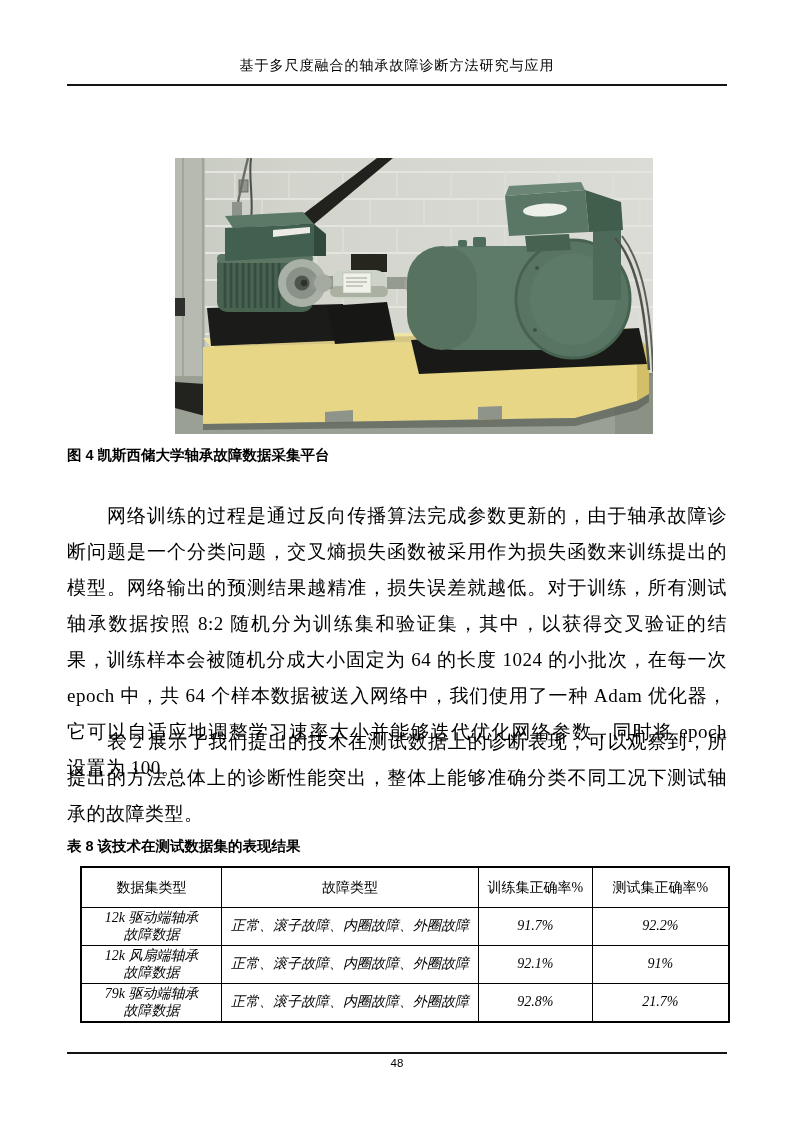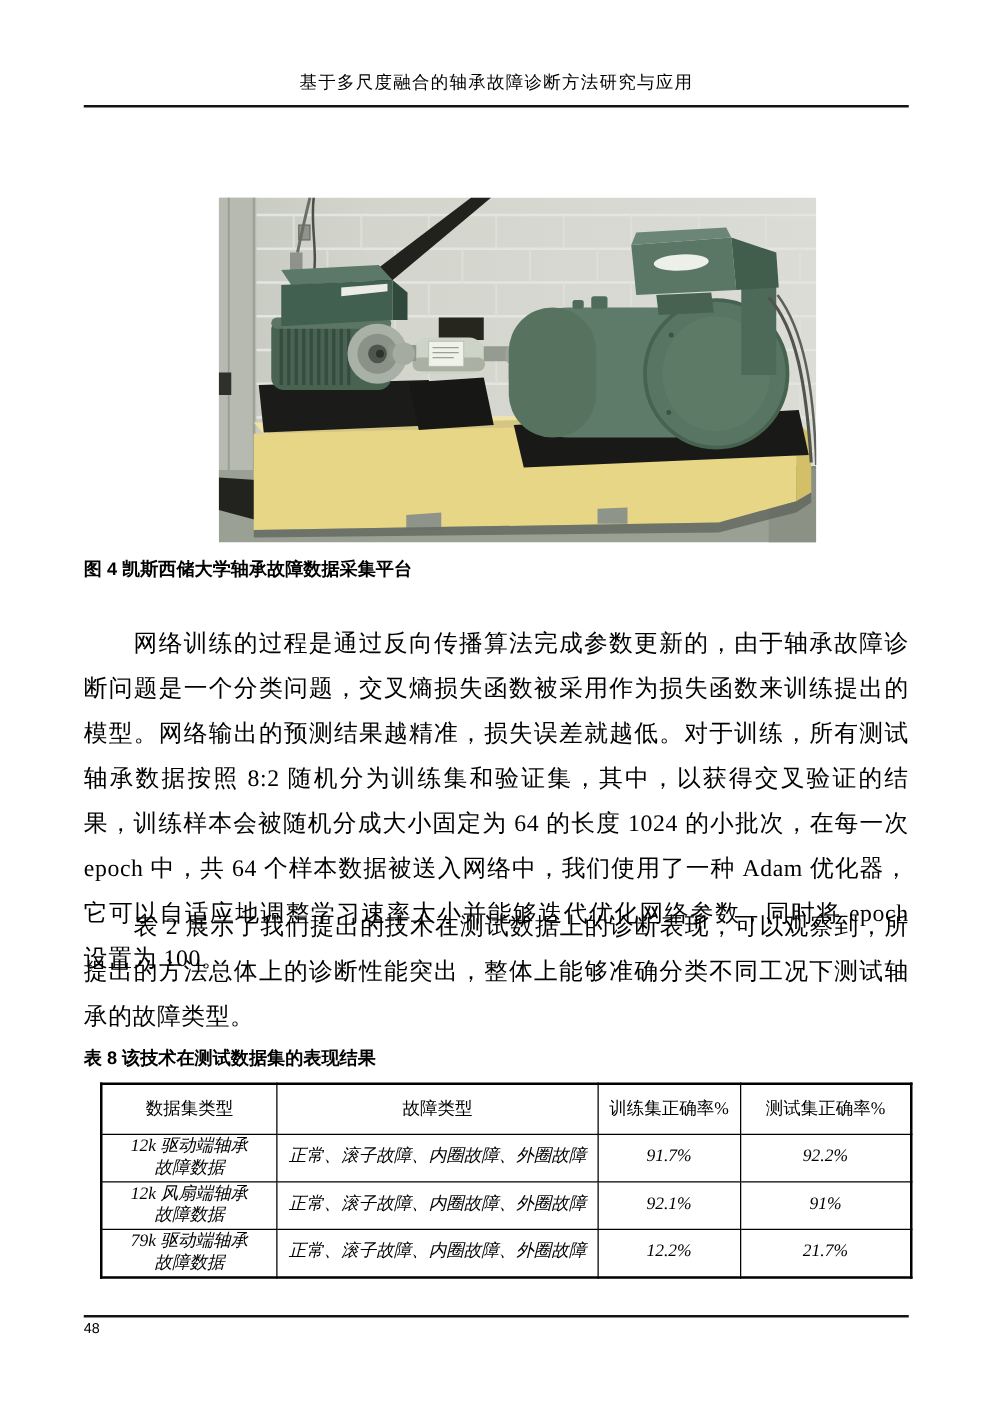--- a/index.html
+++ b/index.html
@@ -45,21 +45,21 @@
   }
   .results-table thead tr { height:40px; }
   .results-table tbody tr { height:37px;font-style:italic; }
   .cell-line { display:block; }
 
   .footer-rule { position:absolute; top:1052px; left:67px; width:660px; height:2px; background:#141414; }
   .footer-page-number, .footer-issue {
     position:absolute; top:1057px; left:67px; width:660px;
     font-family:"Liberation Sans","DejaVu Sans",sans-serif; font-size:11.5px;
   }
-  .footer-page-number { }
+  .footer-page-number { text-align:center; }
   .footer-issue { text-align:right; }
 </style>
 </head>
 <body>
 
 <div class="page">
 
   <div class="header-title">基于多尺度融合的轴承故障诊断方法研究与应用</div>
   <div class="header-rule"></div>
 
@@ -215,21 +215,21 @@
         <td>正常、滚子故障、内圈故障、外圈故障</td>
         <td>92.1%</td>
         <td>91%</td>
       </tr>
       <tr>
         <td>
           <span class="cell-line">79k 驱动端轴承</span>
           <span class="cell-line">故障数据</span>
         </td>
         <td>正常、滚子故障、内圈故障、外圈故障</td>
-        <td>12.2%</td>
+        <td>92.8%</td>
         <td>21.7%</td>
       </tr>
     </tbody>
   </table>
 
   <div class="footer-rule"></div>
   <div class="footer-page-number">48</div>
 
 </div>
 

